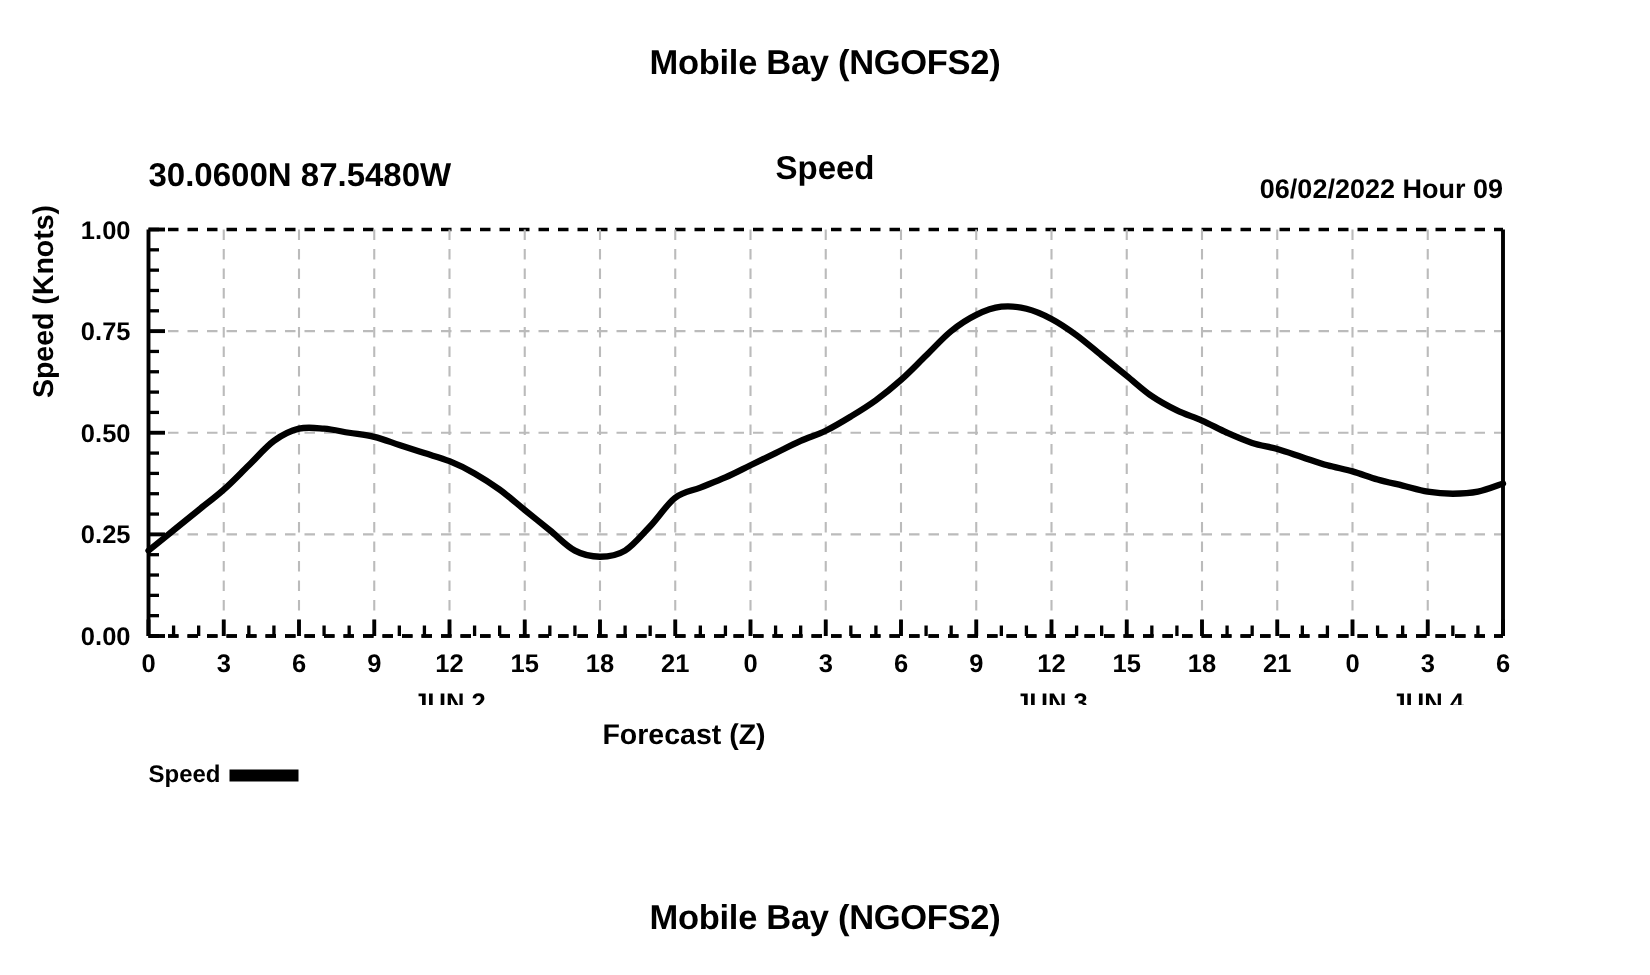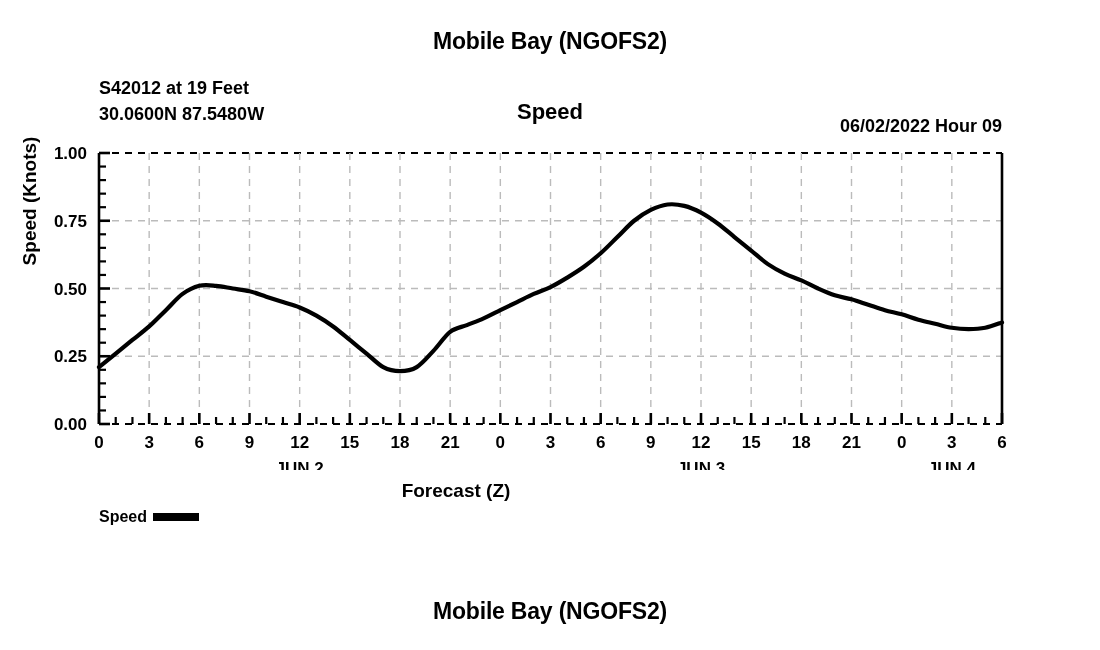--- a/index.html
+++ b/index.html
@@ -39,21 +39,21 @@
     font-weight: bold;
     letter-spacing: -0.2px;
   }
   .station-line1 {
     left: 99px; top: 78px;
     font-size: 18px;
     font-weight: bold;
   }
   .station-line2 {
     left: 99px; top: 104px;
-    font-size: 18px;
+    font-size: 22px;
     font-weight: bold;
   }
   .subtitle-center {
     left: 0; top: 99px;
     width: 1100px;
     text-align: center;
     font-size: 22px;
     font-weight: bold;
   }
   .timestamp {
@@ -114,21 +114,20 @@
     text-anchor: middle;
   }
 </style>
 </head>
 <body>
 
 <div id="root">
 
   <div class="abs title-main">Mobile Bay (NGOFS2)</div>
 
-  <div class="abs station-line1">S42012 at 19 Feet</div>
   <div class="abs station-line2">30.0600N  87.5480W</div>
 
   <div class="abs subtitle-center">Speed</div>
 
   <div class="abs timestamp">06/02/2022 Hour 09</div>
 
   <div class="abs ylabel">Speed (Knots)</div>
 
   <svg class="abs plot-svg" id="plot" width="1100" height="470">
       <line x1="99" y1="424" x2="1002" y2="424" stroke="#000000" stroke-width="2.2" stroke-dasharray="7,6"></line>

